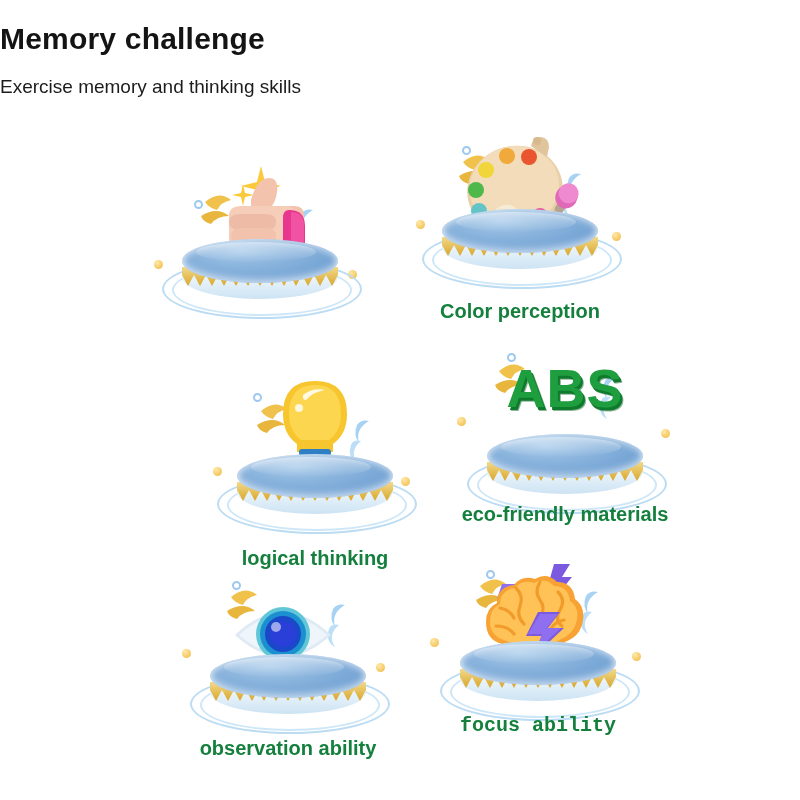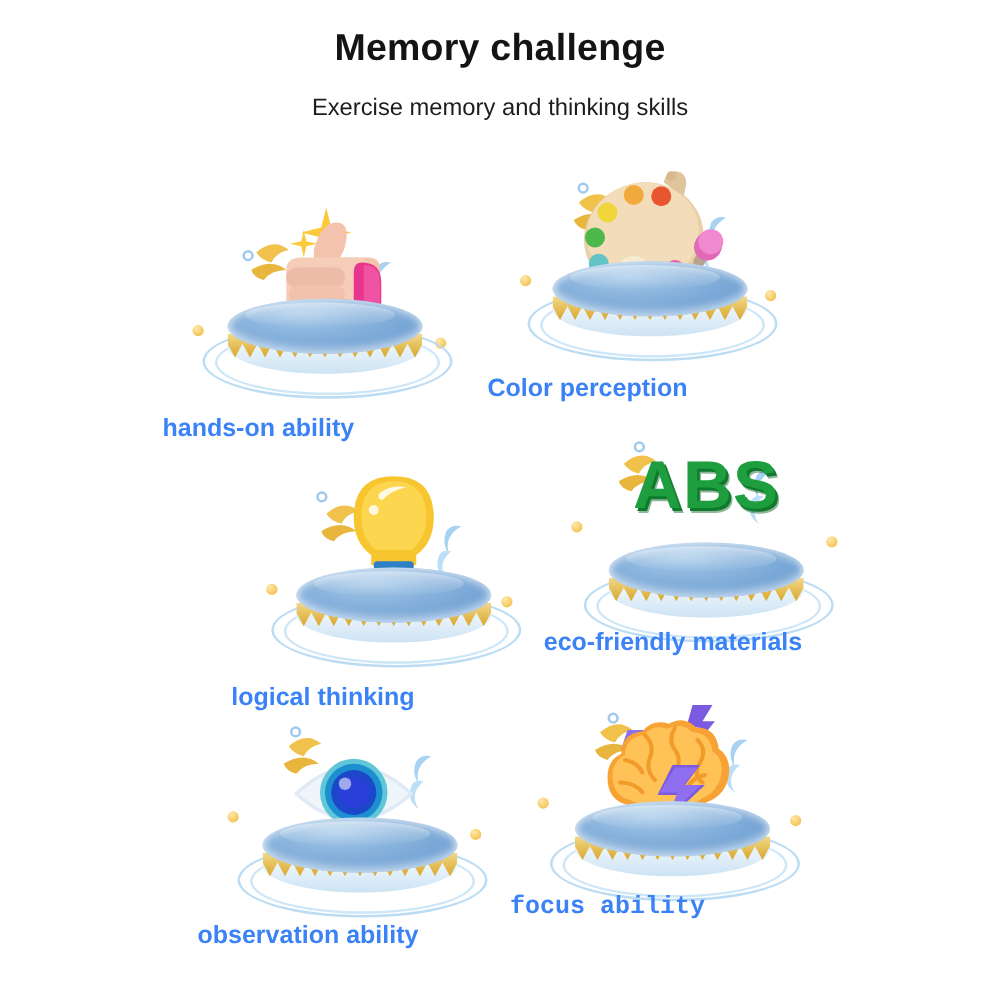--- a/index.html
+++ b/index.html
@@ -3,30 +3,30 @@
 <meta charset="utf-8">
 <style>
   html,body{margin:0;padding:0;}
   body{
     width:800px;height:800px;background:#ffffff;
     font-family:"Liberation Sans","DejaVu Sans",sans-serif;
     overflow:hidden;position:relative;
   }
   #page{position:relative;width:800px;height:800px;}
 
-  .hdr{position:absolute;left:0;width:800px;text-align:center;}
+  .hdr{position:absolute;left:0;width:800px;text-align:left;}
   .title{top:22px;font-size:30px;font-weight:bold;color:#141414;letter-spacing:.2px;}
   .subtitle{top:76px;font-size:19px;font-weight:normal;color:#1c1c1c;}
 
   
   .feature{position:absolute;width:260px;height:230px;}
   .stage{position:absolute;left:0;top:0;width:260px;height:175px;}
   .label{
-    position:absolute;left:0;width:260px;
-    font-size:20px;font-weight:bold;color:#3b82f6;white-space:nowrap;
+    position:absolute;left:0;width:260px;text-align:center;
+    font-size:20px;font-weight:bold;color:#15803d;white-space:nowrap;
   }
 
   
   .ped{position:absolute;left:50%;transform:translateX(-50%);width:200px;height:86px;bottom:6px;}
   .ring-outer{
     position:absolute;left:2px;top:26px;width:196px;height:56px;
     border:2px solid #bcdcf3;border-radius:50%;
     box-shadow:0 0 0 0 transparent;
   }
   .ring-inner{
@@ -122,21 +122,20 @@
               </defs>
             <path d="M0 0 h156 v8 l-6 11 l-6 -11 l-6 11 l-6 -11 l-6 11 l-6 -11 l-6 11 l-6 -11 l-6 11 l-6 -11
                      l-6 11 l-6 -11 l-6 11 l-6 -11 l-6 11 l-6 -11 l-6 11 l-6 -11 l-6 11 l-6 -11 l-6 11 l-6 -11
                      l-6 11 l-6 -11 l-6 11 l-6 -11 Z" fill="url(#g1)"></path>
           </svg>
         </div>
         <div class="disc-top"></div>
         <div class="disc-gloss"></div>
       </div>
     </div>
-    <div class="label" style="top:182px;">hands-on ability</div>
   </div>
 
   <div class="feature" style="left:390px;top:120px;">
     <div class="stage">
 
       <svg class="art" width="150" height="125" viewBox="0 0 150 125" style="top:12px;">
         <g>
           <path d="M18 30 q14 -12 26 -2 q-10 2 -14 10 q-8 -2 -12 -8Z" fill="#f0c14b"></path>
           <path d="M14 44 q16 -10 28 0 q-12 0 -18 8 q-8 -2 -10 -8Z" fill="#e8b63c"></path>
           <path d="M136 42 q-14 8 -10 22 q-6 -8 -2 -18 q4 -6 12 -4Z" fill="#a8d2f2"></path>

